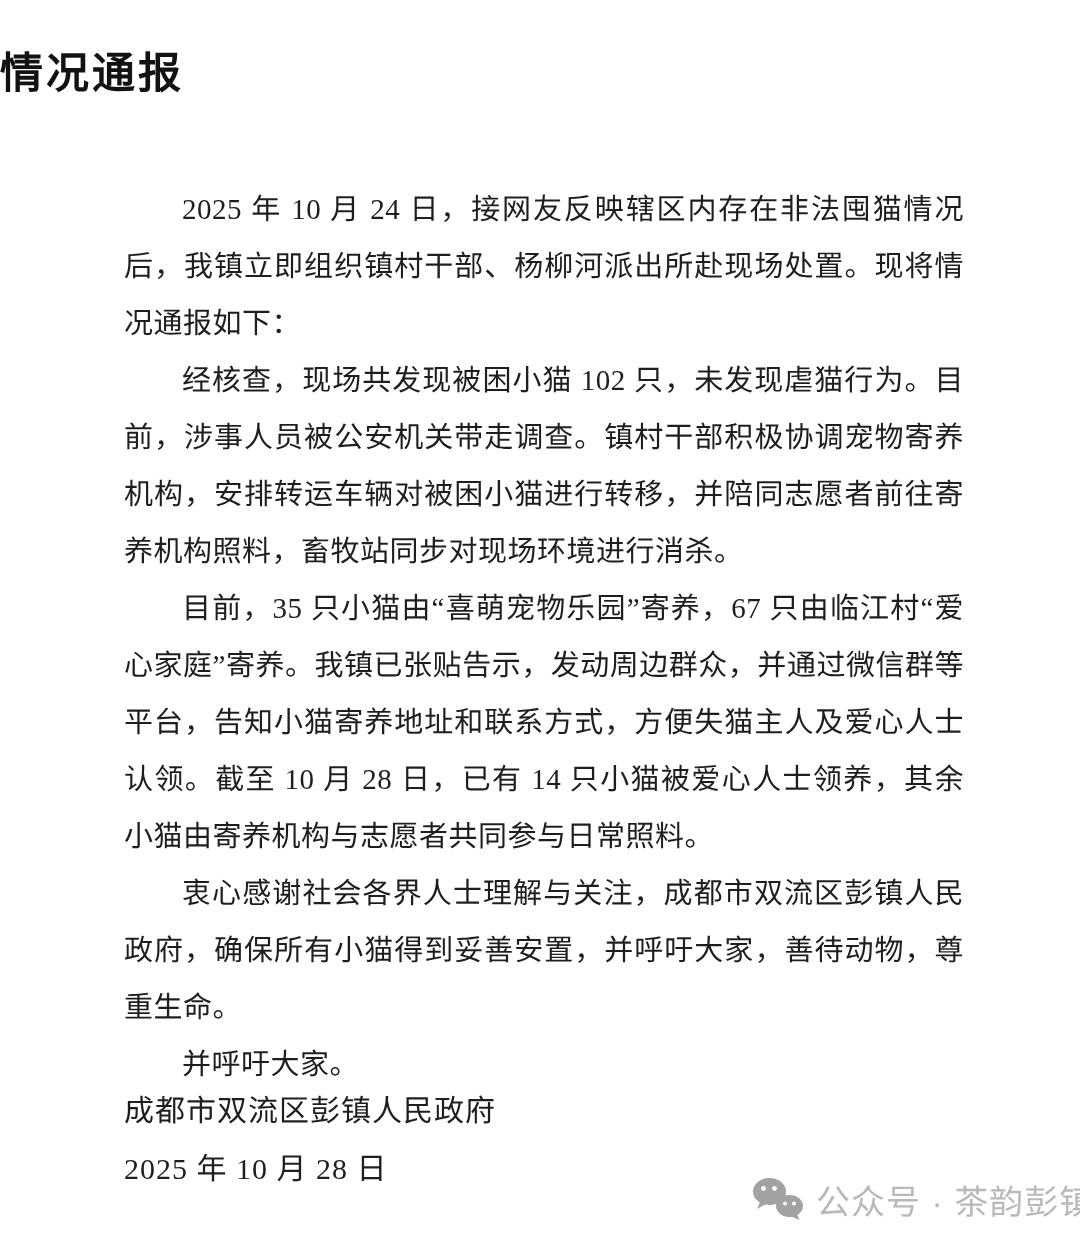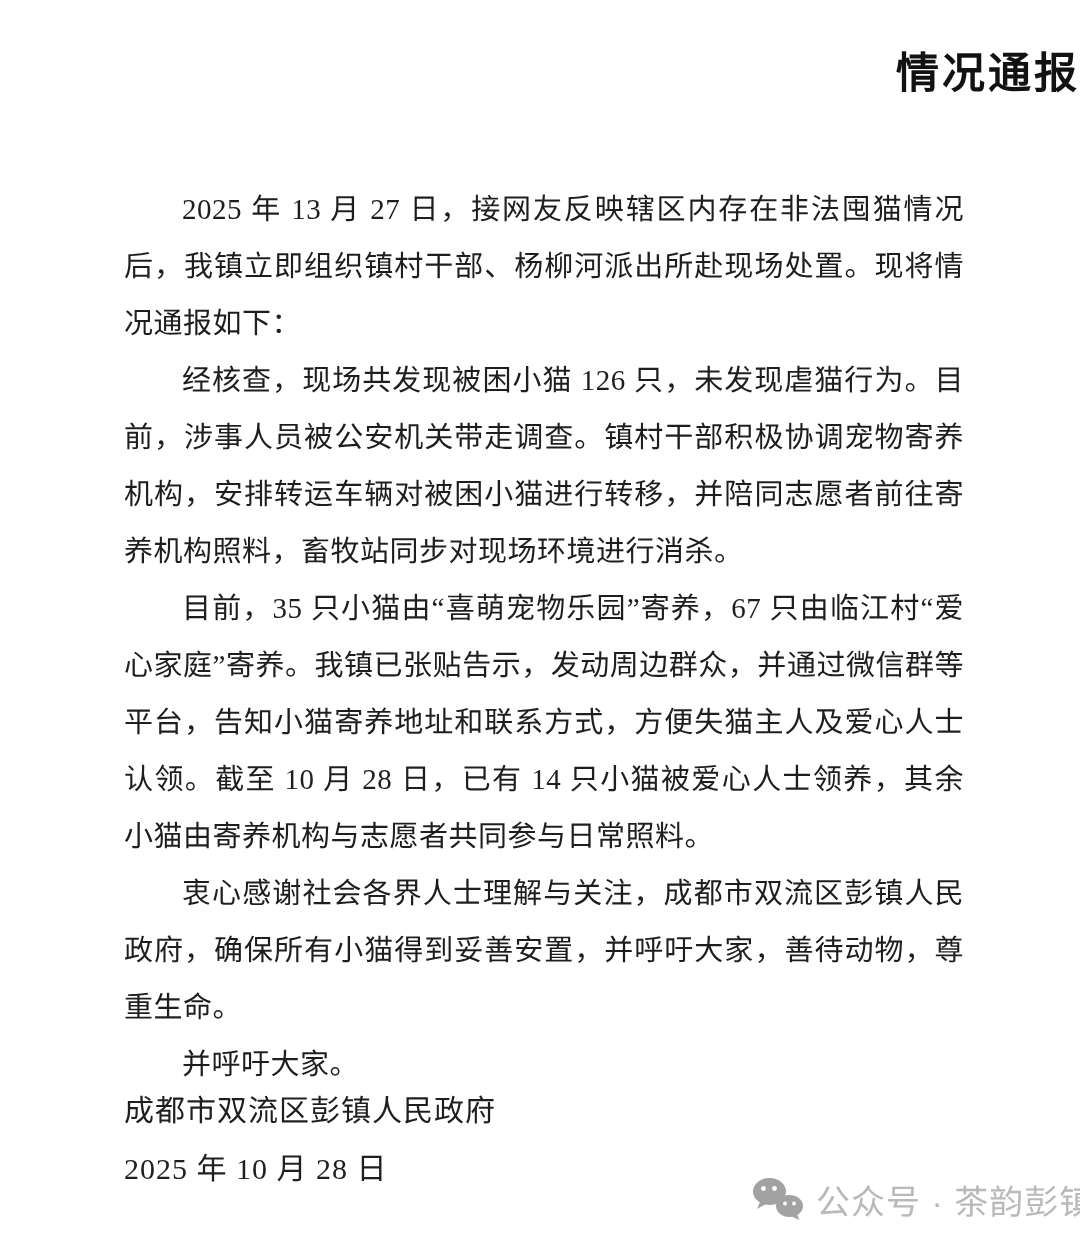--- a/index.html
+++ b/index.html
@@ -17,21 +17,21 @@
   }
   .sheet {
     position: relative;
     width: 1080px;
     height: 1240px;
     background: #ffffff;
   }
   .title {
     margin: 0;
     padding-top: 50px;
-    text-align: right;
+    text-align: left;
     font-size: 43px;
     line-height: 1.1;
     font-weight: 700;
     letter-spacing: 3px;
     color: #121212;
   }
   .content {
     width: 840px;
     margin: 84px auto 0 124px;
     height: 855px;
@@ -77,22 +77,22 @@
   }
 </style>
 </head>
 <body>
 
 <div class="sheet">
 
   <h1 class="title">情况通报</h1>
 
   <div class="content">
-    <p>2025 年 13 月 27 日，接网友反映辖区内存在非法囤猫情况后，我镇立即组织镇村干部、杨柳河派出所赴现场处置。现将情况通报如下：</p>
-    <p>经核查，现场共发现被困小猫 126 只，未发现虐猫行为。目前，涉事人员被公安机关带走调查。镇村干部积极协调宠物寄养机构，安排转运车辆对被困小猫进行转移，并陪同志愿者前往寄养机构照料，畜牧站同步对现场环境进行消杀。</p>
+    <p>2025 年 10 月 24 日，接网友反映辖区内存在非法囤猫情况后，我镇立即组织镇村干部、杨柳河派出所赴现场处置。现将情况通报如下：</p>
+    <p>经核查，现场共发现被困小猫 102 只，未发现虐猫行为。目前，涉事人员被公安机关带走调查。镇村干部积极协调宠物寄养机构，安排转运车辆对被困小猫进行转移，并陪同志愿者前往寄养机构照料，畜牧站同步对现场环境进行消杀。</p>
     <p>目前，35 只小猫由“喜萌宠物乐园”寄养，67 只由临江村“爱心家庭”寄养。我镇已张贴告示，发动周边群众，并通过微信群等平台，告知小猫寄养地址和联系方式，方便失猫主人及爱心人士认领。截至 10 月 28 日，已有 14 只小猫被爱心人士领养，其余小猫由寄养机构与志愿者共同参与日常照料。</p>
     <p>衷心感谢社会各界人士理解与关注，成都市双流区彭镇人民政府，确保所有小猫得到妥善安置，并呼吁大家，善待动物，尊重生命。</p>
     <p>并呼吁大家。</p>
   </div>
 
   <div class="signature">
     <div class="sign-agency">成都市双流区彭镇人民政府</div>
     <div class="sign-date">2025 年 10 月 28 日</div>
   </div>
 

